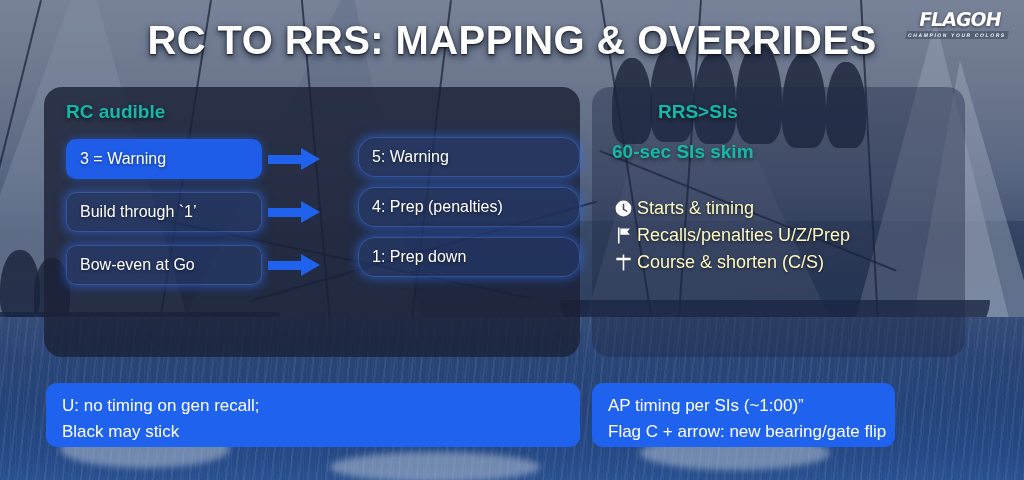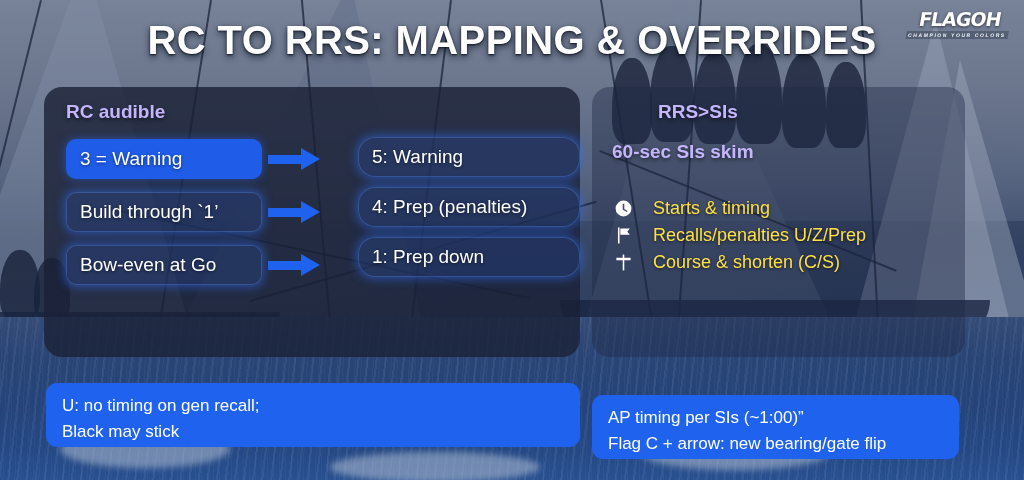--- a/index.html
+++ b/index.html
@@ -100,33 +100,33 @@
   .panel {
     position:absolute;
     border-radius:18px;
     background:rgba(26,33,54,.80);
   }
   #panel-left  { left:44px;  top:87px; width:536px; height:270px; }
   #panel-right { left:592px; top:87px; width:373px; height:270px;
                  background:rgba(30,40,68,.42); }
 
   .panel-heading {
-    color:#c4b5fd; font-weight:bold; font-size:19px;
+    color:#14b8a6; font-weight:bold; font-size:19px;
     text-shadow:0 2px 4px rgba(0,0,0,.55);
   }
 
   
   #left-head { position:absolute; left:22px; top:14px; }
   .rows { position:absolute; left:22px; top:50px; }
   .row { display:flex; align-items:center; height:43px; margin-bottom:10px; }
 
   .chip {
     height:40px; display:flex; align-items:center;
     padding:0 14px; border-radius:10px;
-    color:#ffffff; font-size:19px; white-space:nowrap;
+    color:#ffffff; font-size:16px; white-space:nowrap;
     text-shadow:0 1px 3px rgba(0,0,0,.5);
   }
   .chip-solid {
     background:#1f5ce8;
     box-shadow:0 0 9px rgba(40,100,235,.55);
   }
   .chip-ghost {
     background:rgba(40,80,170,.28);
     box-shadow:0 0 10px 2px rgba(45,105,235,.55), inset 0 0 0 1px rgba(90,140,250,.35);
   }
@@ -145,36 +145,36 @@
 
   
   #right-col { position:absolute; left:314px; top:50px; }
   #right-col .chip { margin-bottom:10px; }
 
   
   #rp-h1 { position:absolute; left:20px; top:14px;margin-left:46px; }
   #rp-h2 { position:absolute; left:20px; top:54px; }
   #bullets { position:absolute; left:22px; top:108px; }
   .bullet {
-    display:flex; align-items:center; gap:20px;
-    height:27px; color:#fde047; font-size:18px;
+    display:flex; align-items:center; gap:4px;
+    height:27px; color:#fef9c3; font-size:18px;
     text-shadow:0 1px 3px rgba(0,0,0,.6);
   }
   .bullet .bi { width:19px; height:19px; flex:0 0 19px;
     display:flex; align-items:center; justify-content:center; }
   .bullet .bi svg { width:19px; height:19px; fill:#ffffff; }
 
   
   .notebar {
     position:absolute; border-radius:11px; background:#1f62ee;
     color:#ffffff; font-size:17px; line-height:1.55;
     padding:10px 16px;
   }
   #note-left  { left:46px;  top:383px; width:534px; height:64px; }
-  #note-right { left:592px; top:383px; width:367px; height:64px;margin-top:12px; }
+  #note-right { left:592px; top:383px; width:303px; height:64px; }
   .notebar div { white-space:nowrap; }
 </style>
 </head>
 <body>
 
 <div id="bg">
   <div class="bg-base"></div>
   <div class="bg-sky"></div>
   <div class="sail sail-a"></div>
   <div class="sail sail-b"></div>

